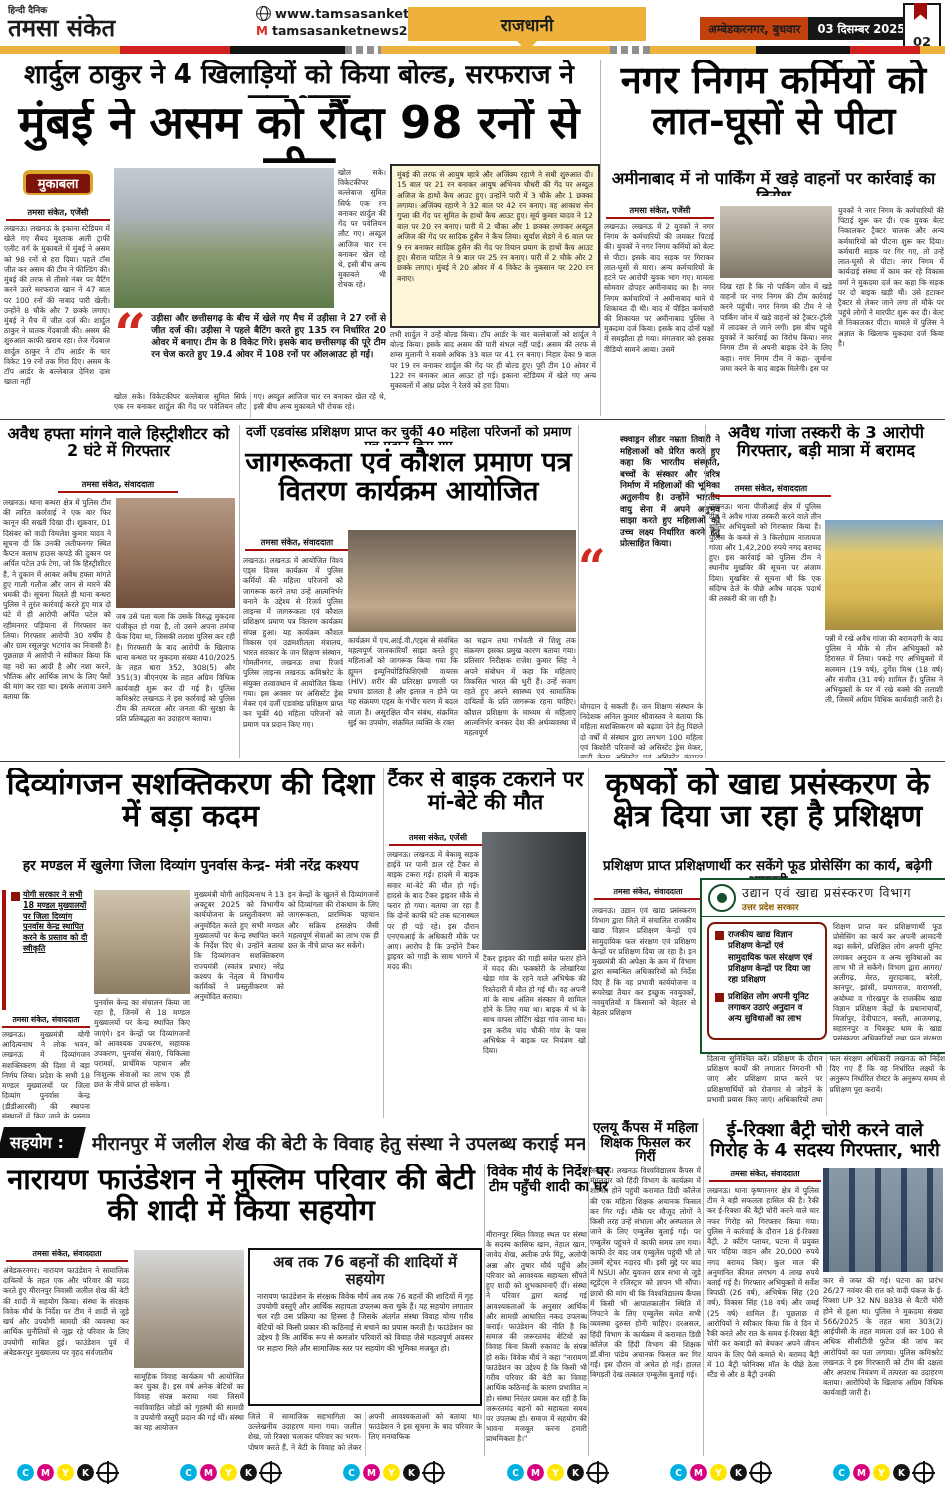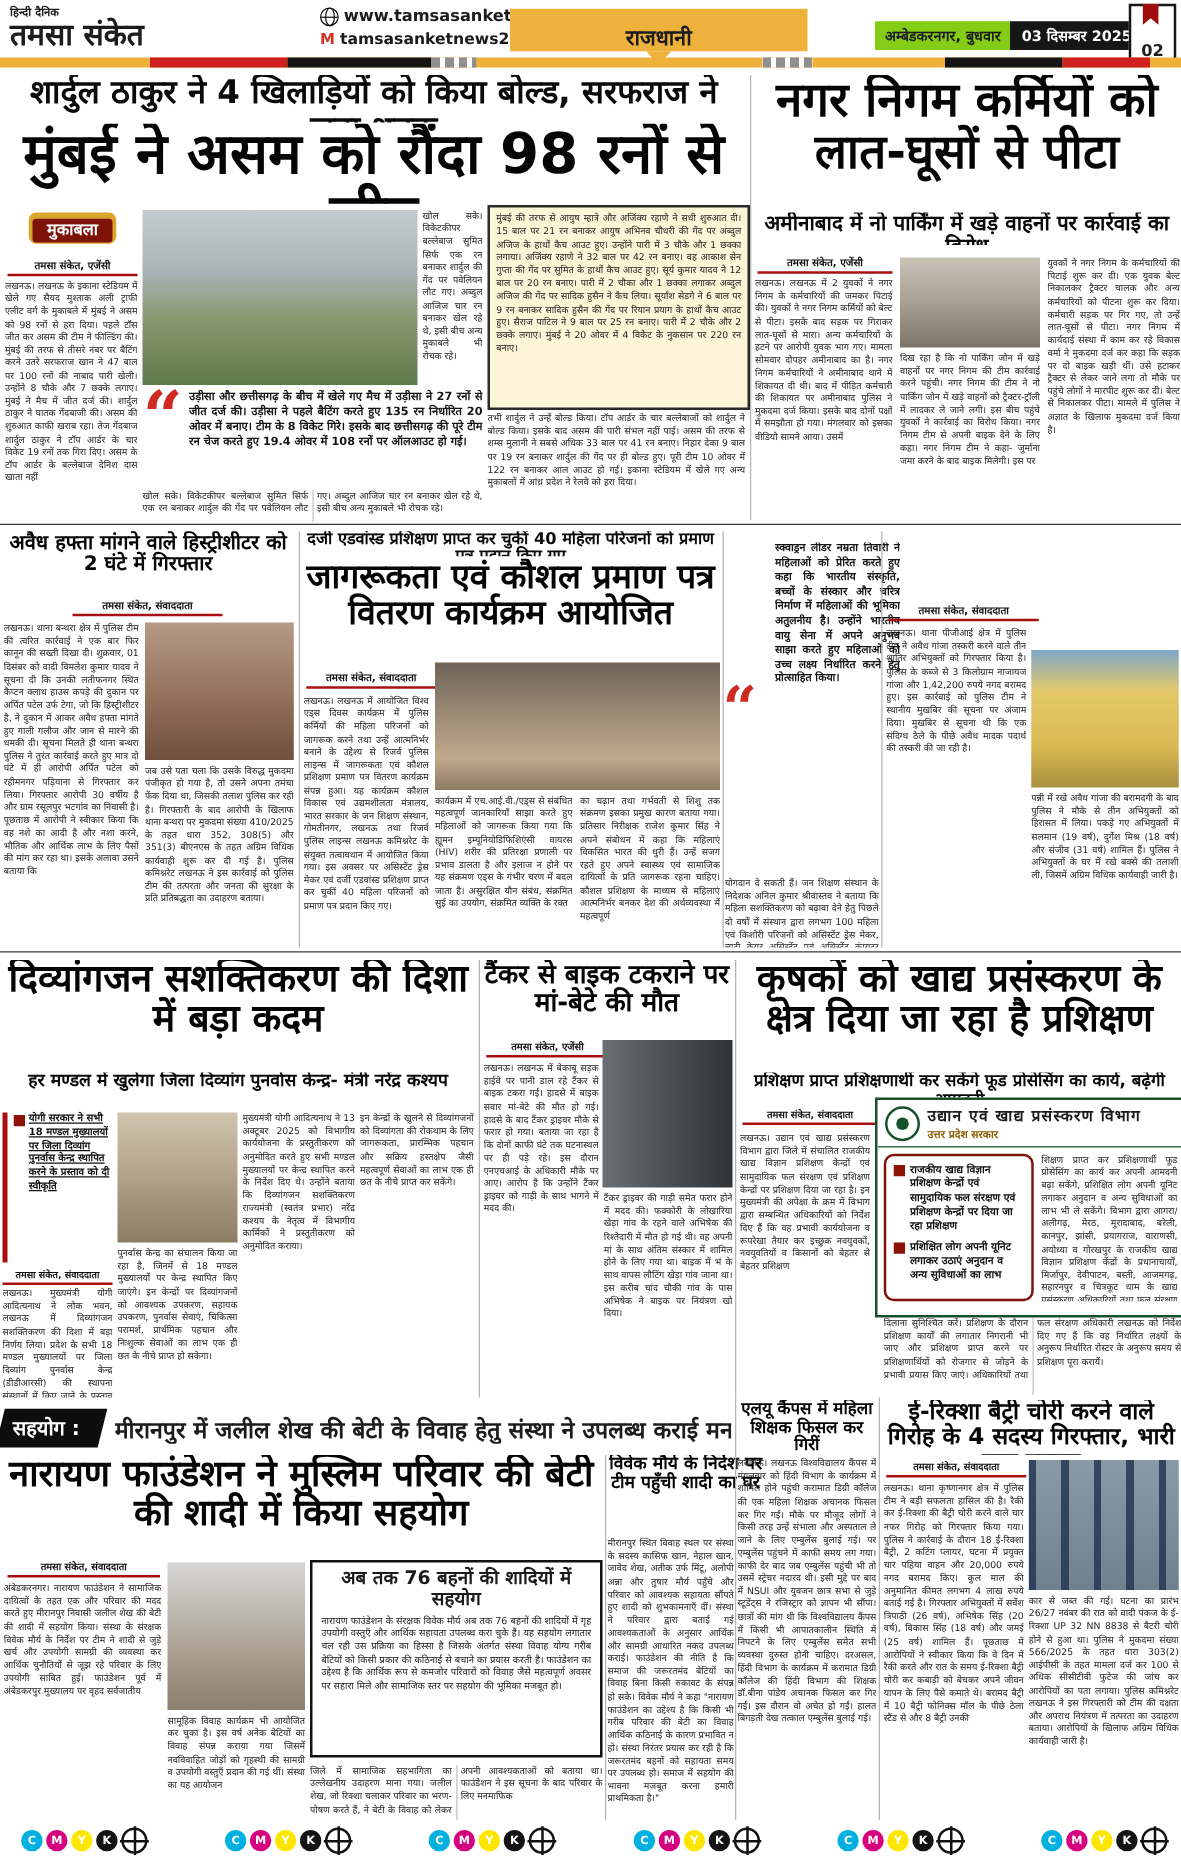--- a/index.html
+++ b/index.html
@@ -57,26 +57,26 @@
     <div class="abs" style="left:256px;top:6px;">
       <div style="display:flex;align-items:center;gap:4px;">
         <span class="globe"></span>
         <span style="font-size:13px;font-weight:800;">www.tamsasanket.com</span>
       </div>
       <div style="display:flex;align-items:center;gap:4px;margin-top:2px;">
         <span class="gmailM">M</span>
         <span style="font-size:12.5px;font-weight:800;">tamsasanketnews24@gmail.com</span>
       </div>
     </div>
-    <div class="abs" style="left:408px;top:7px;width:238px;height:34px;background:#eeb23c;display:flex;align-items:flex-end;justify-content:center;">
+    <div class="abs" style="left:408px;top:7px;width:238px;height:34px;background:#eeb23c;display:flex;align-items:center;justify-content:center;">
       <span style="font-size:17px;font-weight:800;">राजधानी</span>
     </div>
     <div class="abs" style="left:517px;top:41px;width:0;height:0;border-left:10px solid transparent;border-right:10px solid transparent;border-top:11px solid #eeb23c;"></div>
     <div class="abs" style="left:700px;top:17px;display:flex;">
-      <div style="background:#84cc16;padding:4px 8px;font-size:11.5px;font-weight:800;">अम्बेडकरनगर, बुधवार</div>
+      <div style="background:#c2410c;padding:4px 8px;font-size:11.5px;font-weight:800;">अम्बेडकरनगर, बुधवार</div>
       <div style="background:#161616;color:#fff;padding:4px 9px;font-size:11.5px;font-weight:800;">03 दिसम्बर 2025</div>
     </div>
     <div class="abs" style="left:903px;top:3px;width:34px;height:46px;border:2px solid #161616;background:#fff;">
       <div class="ribbon abs" style="left:9px;top:-2px;"></div>
       <div class="abs" style="left:0;right:0;bottom:2px;text-align:center;font-size:13px;font-weight:800;">02</div>
     </div>
 
     <div class="abs" style="left:0;top:46px;width:945px;height:8px;background:#eeb23c;">
       <div class="abs" style="left:120px;top:0;width:110px;height:8px;background:#d02020;"></div>
       <div class="abs" style="left:230px;top:0;width:115px;height:8px;background:#141414;"></div>
@@ -140,20 +140,21 @@
   <div class="abs vrule" style="left:578px;top:425px;height:333px;"></div>
 
   <div class="abs" style="left:580px;top:430px;width:123px;height:270px;">
     <div class="qmark abs" style="left:-2px;top:118px;font-size:48px;">“</div>
     <div class="quote-text abs" style="left:40px;top:4px;width:100px;height:262px;font-size:8.6px;">स्क्वाड्रन लीडर नम्रता तिवारी ने महिलाओं को प्रेरित करते हुए कहा कि भारतीय संस्कृति, बच्चों के संस्कार और चरित्र निर्माण में महिलाओं की भूमिका अतुलनीय है। उन्होंने भारतीय वायु सेना में अपने अनुभव साझा करते हुए महिलाओं को उच्च लक्ष्य निर्धारित करने हेतु प्रोत्साहित किया।</div>
   </div>
   <div class="abs body" style="left:580px;top:702px;width:123px;height:56px;">योगदान दे सकती हैं। जन शिक्षण संस्थान के निदेशक अनिल कुमार श्रीवास्तव ने बताया कि महिला सशक्तिकरण को बढ़ावा देने हेतु पिछले दो वर्षों में संस्थान द्वारा लगभग 100 महिला एवं किशोरी परिजनों को असिस्टेंट ड्रेस मेकर, ब्यूटी केयर असिस्टेंट एवं असिस्टेंट कंप्यूटर ऑपरेटर जैसे प्रशिक्षण प्रदान किए गए और उनका भारत सरकार से प्रमाणन भी कराया गया। कार्यक्रम में महिलाओं द्वारा</div>
 
   <div class="abs vrule" style="left:705px;top:425px;height:333px;"></div>
 
+  <div class="abs hl" style="left:707px;top:424px;width:238px;height:54px;font-size:16.5px;">अवैध गांजा तस्करी के 3 आरोपी गिरफ्तार, बड़ी मात्रा में बरामद</div>
   <div class="abs byline" style="left:711px;top:482px;width:120px;">तमसा संकेत, संवाददाता</div>
   <div class="abs body" style="left:709px;top:502px;width:112px;height:256px;">लखनऊ। थाना पीजीआई क्षेत्र में पुलिस टीम ने अवैध गांजा तस्करी करने वाले तीन शातिर अभियुक्तों को गिरफ्तार किया है। पुलिस के कब्जे से 3 किलोग्राम नाजायज गांजा और 1,42,200 रुपये नगद बरामद हुए। इस कार्रवाई को पुलिस टीम ने स्थानीय मुखबिर की सूचना पर अंजाम दिया। मुखबिर से सूचना थी कि एक संदिग्ध ठेले के पीछे अवैध मादक पदार्थ की तस्करी की जा रही है।</div>
   <div class="abs photo" style="left:825px;top:520px;width:118px;height:110px;background:linear-gradient(180deg,#7fa8c9 0%,#e4c96a 30%,#d9b952 70%,#a88f3e 100%);"></div>
   <div class="abs body" style="left:825px;top:634px;width:118px;height:124px;">पन्नी में रखे अवैध गांजा की बरामदगी के बाद पुलिस ने मौके से तीन अभियुक्तों को हिरासत में लिया। पकड़े गए अभियुक्तों में सलमान (19 वर्ष), दुर्गेश मिश्र (18 वर्ष) और संजीव (31 वर्ष) शामिल हैं। पुलिस ने अभियुक्तों के घर में रखे बक्से की तलाशी ली, जिसमें अग्रिम विधिक कार्यवाही जारी है।</div>
 
   <div class="abs hrule" style="top:761px;"></div>
 
   <div class="abs hl" style="left:0;top:768px;width:381px;height:88px;font-size:30px;">दिव्यांगजन सशक्तिकरण की दिशा में बड़ा कदम</div>
   <div class="abs kick" style="left:0;top:858px;width:381px;height:22px;font-size:14px;">हर मण्डल में खुलेगा जिला दिव्यांग पुनर्वास केन्द्र- मंत्री नरेंद्र कश्यप</div>
   <div class="abs" style="left:2px;top:890px;width:88px;height:120px;border-left:4px solid #a81010;padding-left:5px;box-sizing:border-box;display:flex;gap:3px;">
@@ -181,21 +182,21 @@
   <div class="abs kick" style="left:590px;top:858px;width:355px;height:22px;font-size:13.5px;">प्रशिक्षण प्राप्त प्रशिक्षणार्थी कर सकेंगे फूड प्रोसेसिंग का कार्य, बढ़ेगी आमदनी</div>
   <div class="abs byline" style="left:594px;top:886px;width:108px;font-size:7.8px;">तमसा संकेत, संवाददाता</div>
   <div class="abs body" style="left:592px;top:906px;width:104px;height:212px;">लखनऊ। उद्यान एवं खाद्य प्रसंस्करण विभाग द्वारा जिले में संचालित राजकीय खाद्य विज्ञान प्रशिक्षण केन्द्रों एवं सामुदायिक फल संरक्षण एवं प्रशिक्षण केन्द्रों पर प्रशिक्षण दिया जा रहा है। इन मुख्यमंत्री की अपेक्षा के क्रम में विभाग द्वारा सम्बन्धित अधिकारियों को निर्देश दिए हैं कि वह प्रभावी कार्ययोजना व रूपरेखा तैयार कर इच्छुक नवयुवकों, नवयुवतियों व किसानों को बेहतर से बेहतर प्रशिक्षण</div>
 
   <div class="abs greenbox" style="left:700px;top:878px;width:245px;height:172px;">
     <div style="display:flex;align-items:center;gap:6px;padding:4px 6px;border-bottom:1.5px solid #14502a;">
       <div style="width:24px;height:24px;border-radius:50%;border:2px solid #14502a;background:#fff;display:flex;align-items:center;justify-content:center;">
         <div style="width:10px;height:10px;border-radius:50%;background:#14502a;"></div>
       </div>
       <div>
-        <div style="font-size:12.5px;font-weight:700;letter-spacing:1px;">उद्यान एवं खाद्य प्रसंस्करण विभाग</div>
+        <div style="font-size:12.5px;font-weight:400;letter-spacing:1px;">उद्यान एवं खाद्य प्रसंस्करण विभाग</div>
         <div style="font-size:8.5px;font-weight:800;color:#8a5a00;">उत्तर प्रदेश सरकार</div>
       </div>
     </div>
     <div style="display:flex;gap:6px;padding:5px;">
       <div class="bulletpanel" style="width:104px;flex:0 0 auto;">
         <div class="bullet">
           <span class="bsq"></span>
           <span class="btxt">राजकीय खाद्य विज्ञान प्रशिक्षण केन्द्रों एवं सामुदायिक फल संरक्षण एवं प्रशिक्षण केन्द्रों पर दिया जा रहा प्रशिक्षण</span>
         </div>
         <div class="bullet">

